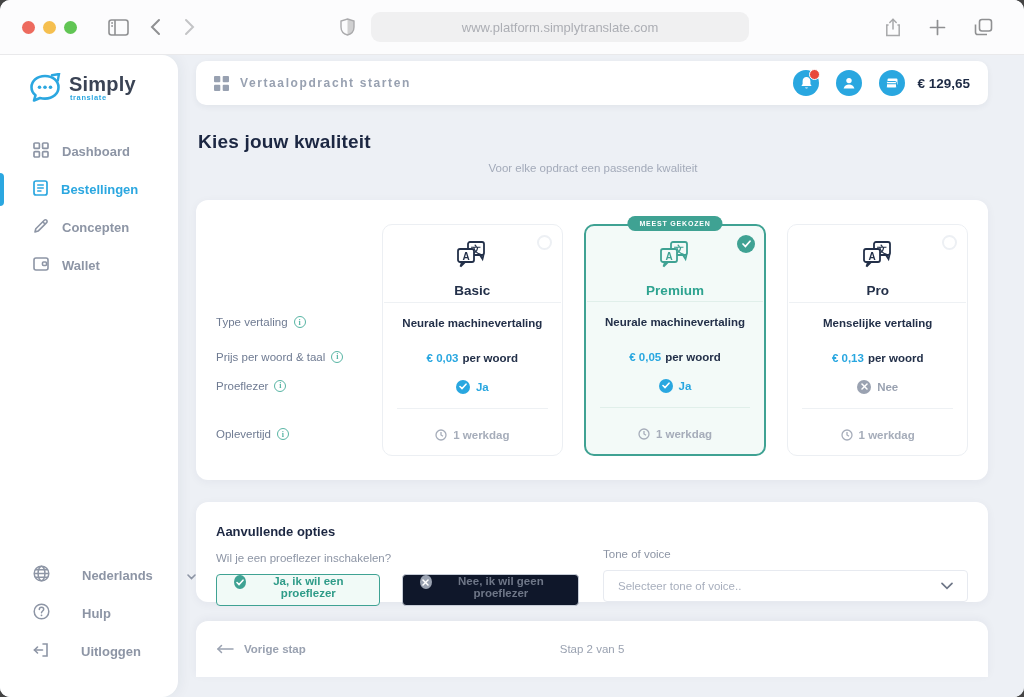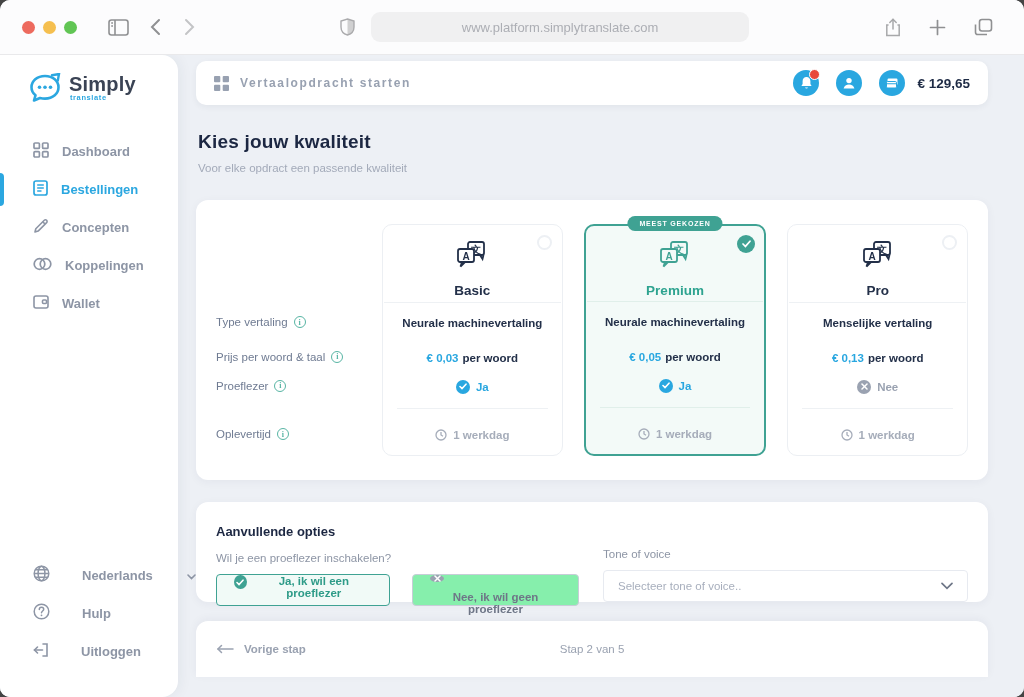--- a/index.html
+++ b/index.html
@@ -51,21 +51,21 @@
   .topcard-title { color:#98A1B1; font-size:12px; font-weight:700; letter-spacing:1.6px; margin-left:11px; }
   .topcard-right { margin-left:auto; display:flex; align-items:center; gap:17px; }
   .circle-ic { width:26px; height:26px; border-radius:50%; background:#29A7E0; position:relative;
                display:flex; align-items:center; justify-content:center; cursor:pointer; }
   .circle-ic.bell::after { content:""; position:absolute; top:-1px; right:-1px; width:9px; height:9px;
                border-radius:50%; background:#E8493C; border:1.5px solid #fff; }
   .balance { color:#1E2B45; font-weight:700; font-size:13.5px; margin-left:-5px; }
 
   .page-head { margin:26px 0 0 2px; height:69px; flex:none; }
   .page-title { font-size:19px; font-weight:800; color:#1C2742; letter-spacing:.2px; }
-  .page-sub { font-size:11.5px; color:#A3AAB9; margin-top:9px; }
+  .page-sub { font-size:11.5px; color:#A3AAB9; margin-top:9px;text-align:center; }
 
   
   .quality-card { flex:none; background:#fff; border-radius:12px; box-shadow:0 2px 10px rgba(30,43,69,.05);
                   padding:24px 20px; display:flex; gap:21px; height:280px; }
   .labels-col { width:145px; flex:none; display:flex; flex-direction:column; padding-left:0; }
   .labels-header { height:78px; flex:none; }
   .feature-label { display:flex; align-items:center; gap:6px; color:#6F7B92; font-size:11.5px; }
   .h40{height:40px;flex:none;} .h29{height:29px;flex:none;} .h14{height:14px;flex:none;}
   .info-ic { width:12px; height:12px; border-radius:50%; border:1px solid #58B5A4; color:#58B5A4;
              font-size:8px; font-weight:700; display:inline-flex; align-items:center; justify-content:center;
@@ -105,21 +105,21 @@
   .options-card { flex:none; margin-top:22px; background:#fff; border-radius:12px;
                   box-shadow:0 2px 10px rgba(30,43,69,.05); padding:22px 20px 24px; display:flex; gap:24px; height:100px; }
   .options-left { flex:1; }
   .options-title { font-size:13px; font-weight:800; color:#1C2742; }
   .options-q { font-size:11.5px; color:#8D95A5; margin:13px 0 10px; }
   .opt-buttons { display:flex; gap:22px; }
   .opt-btn { height:32px; display:inline-flex; align-items:flex-start; gap:9px; padding:0 17px;
              border-radius:4px; font-size:11.5px; font-weight:700; cursor:pointer;
              font-family:inherit; }
   .opt-btn.yes { border:1px solid #3FA293; background:#F1FAF7; color:#2E9B88; }
-  .opt-btn.no  { border:1px solid #C7CDD7; background:#86efac; color:#6E7687;flex-direction:column; }
+  .opt-btn.no  { border:1px solid #C7CDD7; background:#0f172a; color:#6E7687; }
   .options-right { width:365px; flex:none; padding-top:24px; }
   .tone-label { font-size:11.5px; color:#8D95A5; margin-bottom:10px; }
   .tone-select { height:32px; border:1px solid #E7EAF0; border-radius:4px; background:#fff;
                  display:flex; align-items:center; justify-content:space-between; padding:0 14px;
                  color:#A8AFBD; font-size:11.5px; cursor:pointer; }
 
   
   .footer-bar { flex:none; margin-top:19px; background:#fff; border-radius:12px 12px 0 0;
                 box-shadow:0 -2px 10px rgba(30,43,69,.05); height:56px; position:relative;
                 display:flex; align-items:center; padding:0 20px; }
@@ -231,27 +231,20 @@
           <span>Bestellingen</span>
         </div>
         <div class="nav-item">
           <span><svg width="16" height="16" viewBox="0 0 16 16" fill="none" stroke="currentColor" stroke-width="1.6">
                 <path d="M2 14 L2.8 10.8 L11.3 2.3 A1.6 1.6 0 0 1 13.6 4.6 L5.1 13.1 L2 14 Z" stroke-linejoin="round"></path>
                 <line x1="9.8" y1="3.8" x2="12.1" y2="6.1"></line>
               </svg></span>
           <span>Concepten</span>
         </div>
         <div class="nav-item">
-          <span><svg width="19" height="14" viewBox="0 0 19 14" fill="none" stroke="currentColor" stroke-width="1.7">
-                <circle cx="6.5" cy="7" r="5.3"></circle>
-                <circle cx="12.5" cy="7" r="5.3"></circle>
-              </svg></span>
-          <span>Koppelingen</span>
-        </div>
-        <div class="nav-item">
           <span><svg width="16" height="14" viewBox="0 0 16 14" fill="none" stroke="currentColor" stroke-width="1.6">
                 <rect x="1" y="1" width="14" height="12" rx="2"></rect>
                 <rect x="9.5" y="5" width="4" height="3.5" rx="1"></rect>
               </svg></span>
           <span>Wallet</span>
         </div>
       </nav>
 
       <div class="nav-footer">
         <div class="nav-item">

